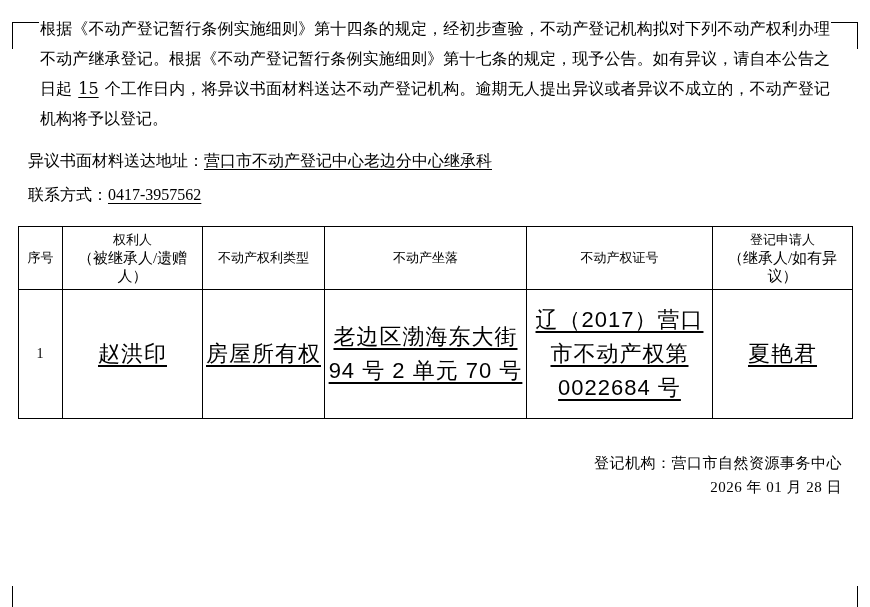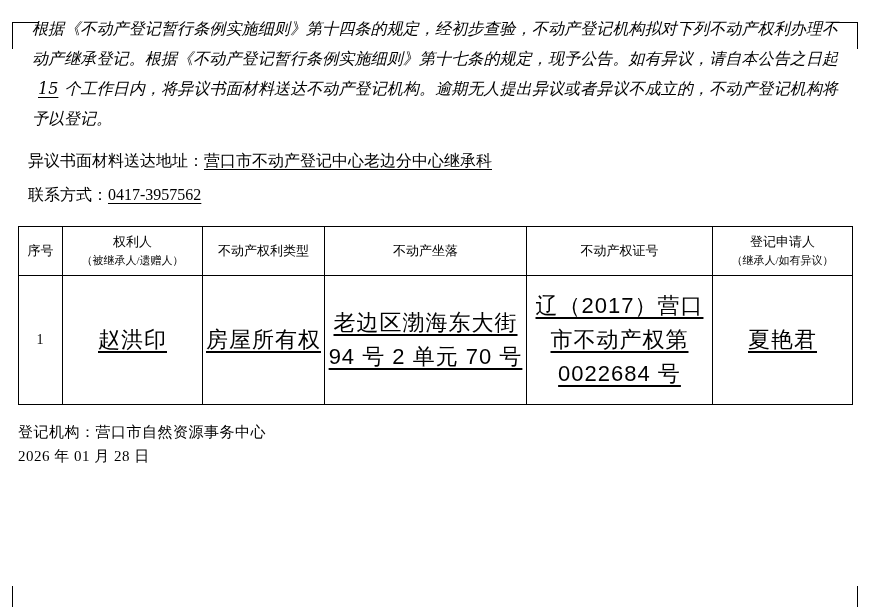--- a/index.html
+++ b/index.html
@@ -60,23 +60,22 @@
     letter-spacing: 0.5px;
   }
   .body-text {
     margin-top: 14px;
     font-size: 16px;
     line-height: 30px;
     text-align: justify;
     padding: 0 10px 0 10px;
   }
   .body-text p {
-    margin: 4px;
+    margin: 12px;
     text-indent: 0;
-    font-style: italic;
   }
   .indent { text-indent: 32px; }
   .ul { text-decoration: underline; text-underline-offset: 3px; }
   .days {
     display: inline-block;
     text-decoration: underline;
     text-underline-offset: 3px;
     padding: 0 6px;
     font-family: "DejaVu Serif", serif;
   }
@@ -105,21 +104,21 @@
     vertical-align: middle;
     padding: 4px 3px;
   }
   table.reg th {
     font-weight: normal;
     font-size: 13px;
     line-height: 18px;
     height: 40px;
   }
   th .sub {
-    font-size: 11px;
+    font-size: 15px;
     display: block;
   }
   td.cell {
     height: 120px;
     font-size: 22px;
     font-family: Liberation Sans, sans-serif;
     line-height: 34px;
     letter-spacing: 1px;
   }
   td.cell .u {
@@ -131,22 +130,22 @@
     font-family: "Liberation Serif", serif;
   }
   .col-idx { width: 44px; }
   .col-owner { width: 140px; }
   .col-type { width: 122px; }
   .col-loc  { width: 202px; }
   .col-cert { width: 186px; }
   .col-appl { width: 140px; }
 
   .footer {
-    margin-top: 15px;
-    text-align: left;
+    margin-top: 32px;
+    text-align: right;
     font-size: 15px;
     line-height: 24px;
     padding-right: 10px;
   }
   .footer .org { letter-spacing: 0.5px; }
   .footer .date { letter-spacing: 0.5px; }
 </style>
 </head>
 <body>
 

